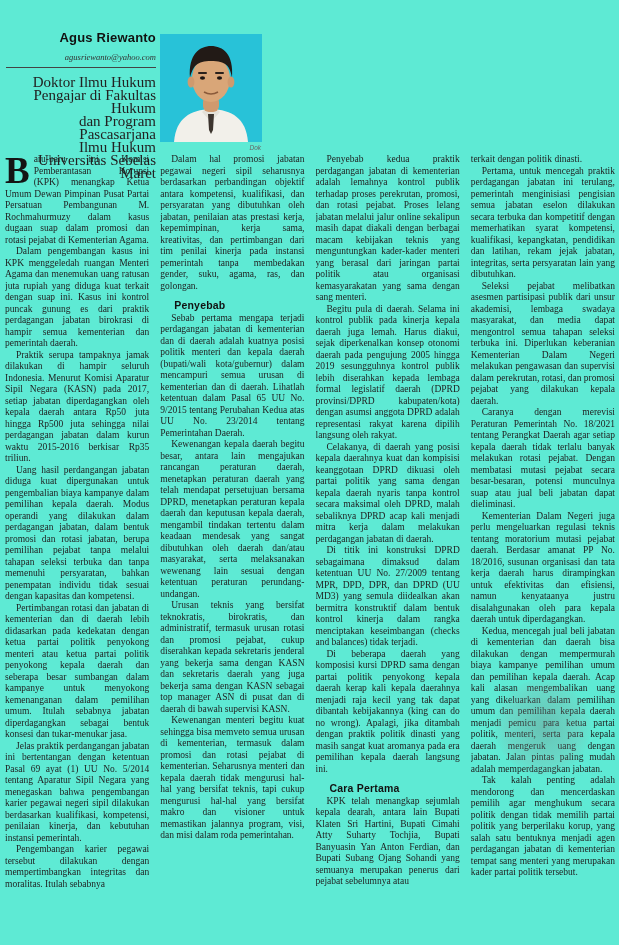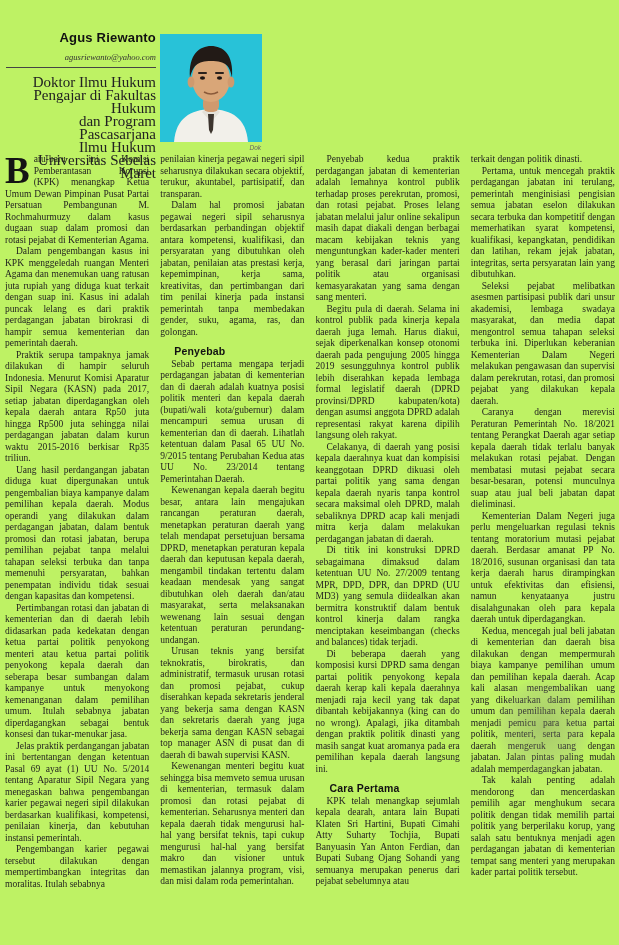--- a/index.html
+++ b/index.html
@@ -1,16 +1,16 @@
 <!DOCTYPE html>
 <html><head>
 <meta charset="utf-8">
 <style>
   html,body{margin:0;padding:0;background:#e8e8e8;}
-  #page{position:relative;width:619px;height:945px;background:#bef264;overflow:hidden;
+  #page{position:relative;width:619px;height:945px;background:#5eead4;overflow:hidden;
         font-family:"Liberation Serif", serif;color:#222;}
   
   #header{position:absolute;top:0;left:0;right:0;height:150px;display:flex;}
   #byline{width:160px;padding:30px 4px 0 6px;box-sizing:border-box;text-align:right;
           font-family:"Liberation Sans", sans-serif;}
   .byline-name{font-weight:bold;font-size:13px;color:#111;letter-spacing:.2px;}
   .byline-email{font-size:8.5px;font-style:italic;color:#333;margin-top:7px;
                 font-family:"Liberation Serif", serif;}
   .byline-rule{border:0;border-top:1.3px solid #444;margin:5px 0 8px 0;}
   #credentials{font-family:"Liberation Serif", serif;font-size:15px;line-height:13px;color:#222;}
@@ -88,29 +88,28 @@
       </svg>
       <div class="photo-caption">Dok</div>
     </div>
 
 
   </div>
 
   <div id="article-body">
       <div class="col">
         <p class="lead"><span class="dropcap">B</span>aru-baru ini Komisi Pemberantasan Korupsi (KPK) menangkap Ketua Umum Dewan Pimpinan Pusat Partai Persatuan Pembangunan M. Rochmahurmuzy dalam kasus dugaan suap dalam promosi dan rotasi pejabat di Kementerian Agama.</p>
-        <p>Dalam pengembangan kasus ini KPK menggeledah ruangan Menteri Agama dan menemukan uang ratusan juta rupiah yang diduga kuat terkait dengan suap ini. Kasus ini adalah puncak lelang es dari praktik perdagangan jabatan birokrasi di hampir semua kementerian dan pemerintah daerah.</p>
+        <p>Dalam pengembangan kasus ini KPK menggeledah ruangan Menteri Agama dan menemukan uang ratusan juta rupiah yang diduga kuat terkait dengan suap ini. Kasus ini kontrol puncak gunung es dari praktik perdagangan jabatan birokrasi di hampir semua kementerian dan pemerintah daerah.</p>
         <p>Praktik serupa tampaknya jamak dilakukan di hampir seluruh Indonesia. Menurut Komisi Aparatur Sipil Negara (KASN) pada 2017, setiap jabatan diperdagangkan oleh kepala daerah antara Rp50 juta hingga Rp500 juta sehingga nilai perdagangan jabatan dalam kurun waktu 2015-2016 berkisar Rp35 triliun.</p>
         <p>Uang hasil perdangangan jabatan diduga kuat dipergunakan untuk pengembalian biaya kampanye dalam pemilihan kepala daerah. Modus operandi yang dilakukan dalam perdagangan jabatan, dalam bentuk promosi dan rotasi jabatan, berupa pemilihan pejabat tanpa melalui tahapan seleksi terbuka dan tanpa memenuhi persyaratan, bahkan penempatan individu tidak sesuai dengan kapasitas dan kompetensi.</p>
         <p>Pertimbangan rotasi dan jabatan di kementerian dan di daerah lebih didasarkan pada kedekatan dengan ketua partai politik penyokong menteri atau ketua partai politik penyokong kepala daerah dan seberapa besar sumbangan dalam kampanye untuk menyokong kemenanganan dalam pemilihan umum. Itulah sebabnya jabatan diperdagangkan sebagai bentuk konsesi dan tukar-menukar jasa.</p>
         <p>Jelas praktik perdangangan jabatan ini bertentangan dengan ketentuan Pasal 69 ayat (1) UU No. 5/2014 tentang Aparatur Sipil Negara yang menegaskan bahwa pengembangan karier pegawai negeri sipil dilakukan berdasarkan kualifikasi, kompetensi, penilaian kinerja, dan kebutuhan instansi pemerintah.</p>
         <p>Pengembangan karier pegawai tersebut dilakukan dengan mempertimbangkan integritas dan moralitas. Itulah sebabnya</p>
       </div>
       <div class="col">
-        <p class="noindent">penilaian kinerja pegawai negeri sipil seharusnya dilakukan secara objektif, terukur, akuntabel, partisipatif, dan transparan.</p>
         <p>Dalam hal promosi jabatan pegawai negeri sipil seharusnya berdasarkan perbandingan objektif antara kompetensi, kualifikasi, dan persyaratan yang dibutuhkan oleh jabatan, penilaian atas prestasi kerja, kepemimpinan, kerja sama, kreativitas, dan pertimbangan dari tim penilai kinerja pada instansi pemerintah tanpa membedakan gender, suku, agama, ras, dan golongan.</p>
         <h3>Penyebab</h3>
         <p>Sebab pertama mengapa terjadi perdagangan jabatan di kementerian dan di daerah adalah kuatnya posisi politik menteri dan kepala daerah (bupati/wali kota/gubernur) dalam mencampuri semua urusan di kementerian dan di daerah. Lihatlah ketentuan dalam Pasal 65 UU No. 9/2015 tentang Perubahan Kedua atas UU No. 23/2014 tentang Pemerintahan Daerah.</p>
         <p>Kewenangan kepala daerah begitu besar, antara lain mengajukan rancangan peraturan daerah, menetapkan peraturan daerah yang telah mendapat persetujuan bersama DPRD, menetapkan peraturan kepala daerah dan keputusan kepala daerah, mengambil tindakan tertentu dalam keadaan mendesak yang sangat dibutuhkan oleh daerah dan/atau masyarakat, serta melaksanakan wewenang lain sesuai dengan ketentuan peraturan perundang-undangan.</p>
         <p>Urusan teknis yang bersifat teknokratis, birokratis, dan administratif, termasuk urusan rotasi dan promosi pejabat, cukup diserahkan kepada sekretaris jenderal yang bekerja sama dengan KASN dan sekretaris daerah yang juga bekerja sama dengan KASN sebagai top manager ASN di pusat dan di daerah di bawah supervisi KASN.</p>
         <p>Kewenangan menteri begitu kuat sehingga bisa memveto semua urusan di kementerian, termasuk dalam promosi dan rotasi pejabat di kementerian. Seharusnya menteri dan kepala daerah tidak mengurusi hal-hal yang bersifat teknis, tapi cukup mengurusi hal-hal yang bersifat makro dan visioner untuk memastikan jalannya program, visi, dan misi dalam roda pemerintahan.</p>
       </div>
       <div class="col">
         <p>Penyebab kedua praktik perdagangan jabatan di kementerian adalah lemahnya kontrol publik terhadap proses perekrutan, promosi, dan rotasi pejabat. Proses lelang jabatan melalui jalur online sekalipun masih dapat diakali dengan berbagai macam kebijakan teknis yang menguntungkan kader-kader menteri yang berasal dari jaringan partai politik atau organisasi kemasyarakatan yang sama dengan sang menteri.</p>
         <p>Begitu pula di daerah. Selama ini kontrol publik pada kinerja kepala daerah juga lemah. Harus diakui, sejak diperkenalkan konsep otonomi daerah pada pengujung 2005 hingga 2019 sesungguhnya kontrol publik lebih diserahkan kepada lembaga formal legislatif daerah (DPRD provinsi/DPRD kabupaten/kota) dengan asumsi anggota DPRD adalah representasi rakyat karena dipilih langsung oleh rakyat.</p>

